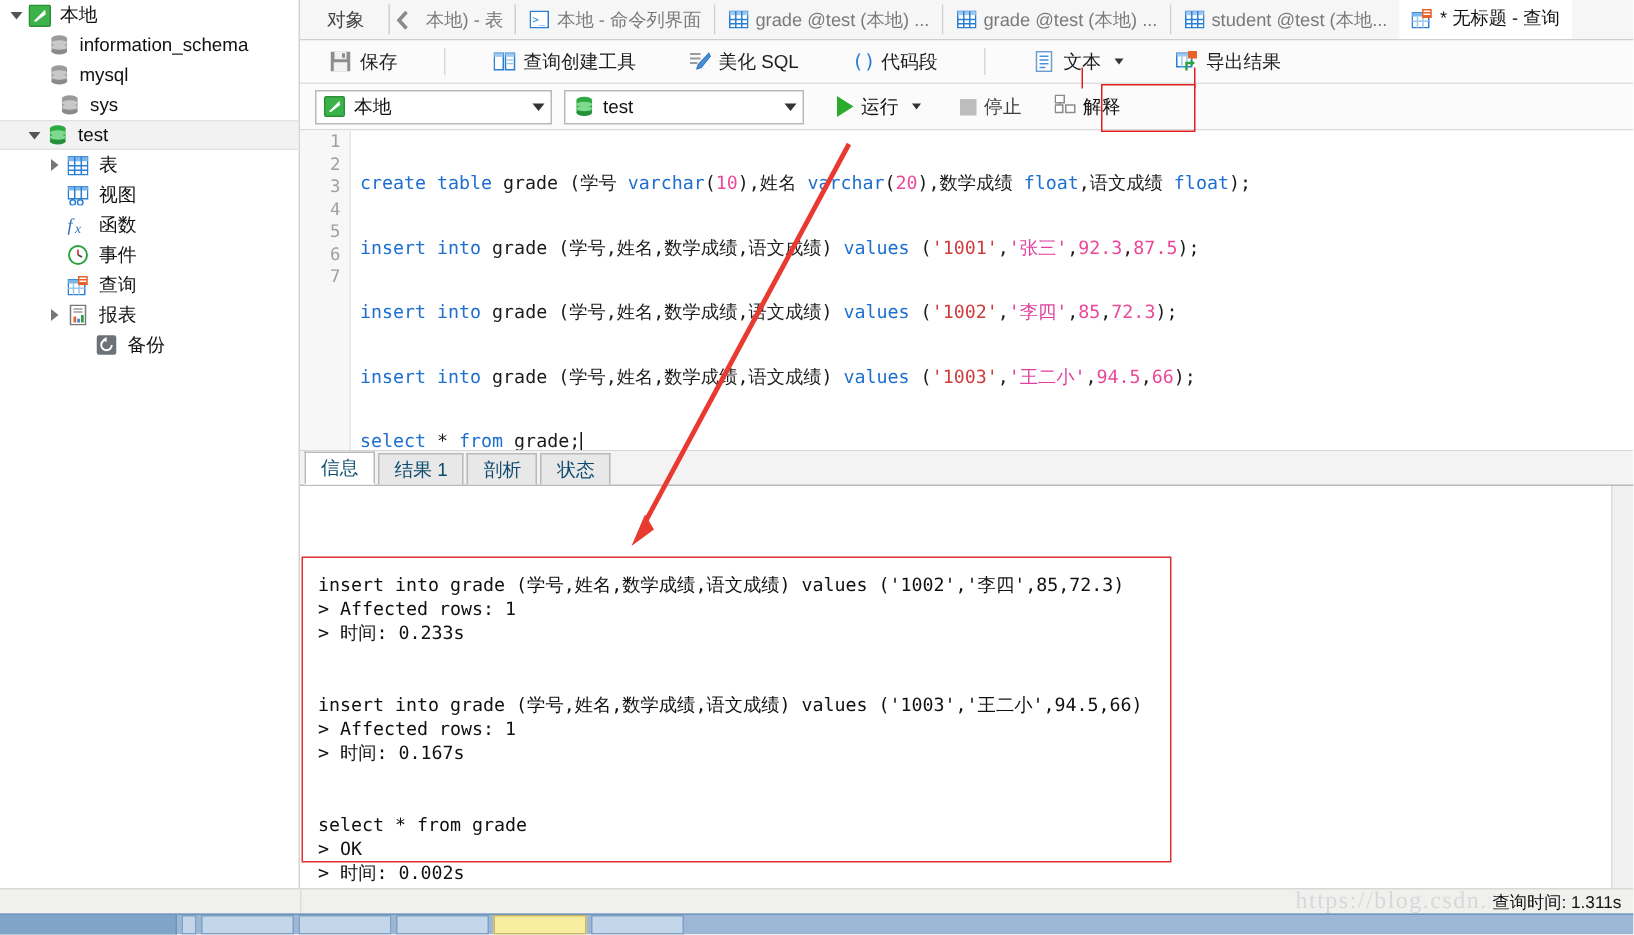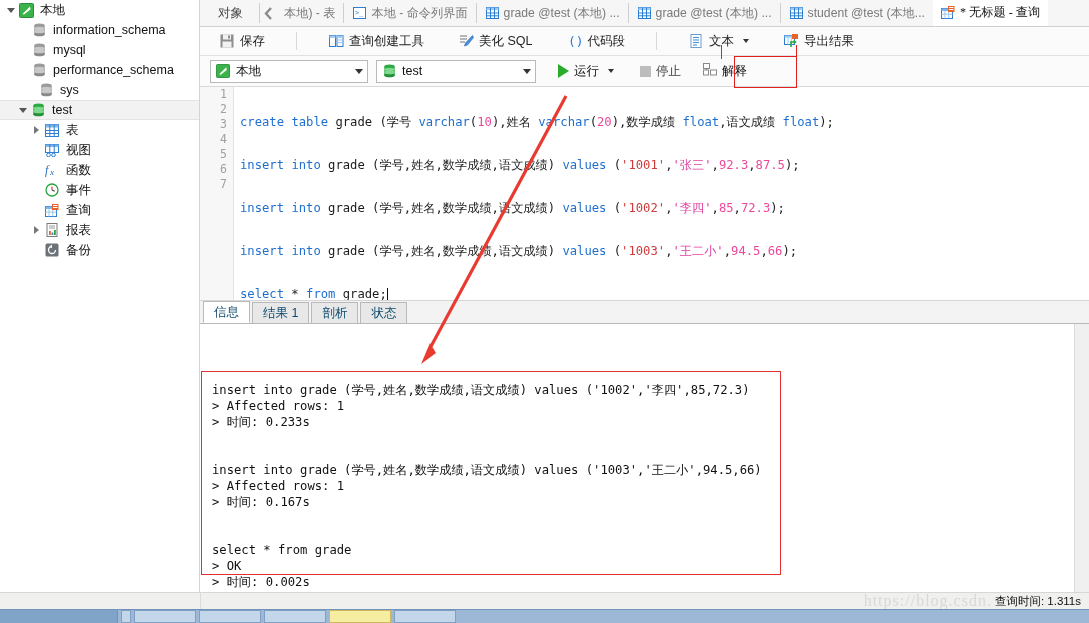--- a/index.html
+++ b/index.html
@@ -64,21 +64,21 @@
   }
   .tsep { width:1px; background:#cfcfcf; margin: 3px 0; }
   .scroll-left {
     display:flex;align-items:center;justify-content:center;width:16px;color:#999;font-size:13px;
   }
   .doctab {
     display:flex; align-items:center; gap:4px;
     padding: 0 8px; font-size:12.2px; color:#7a7a7a;
     background:#f6f6f6; max-width:175px; overflow:hidden; white-space:nowrap;
   }
-  .doctab.active { background:#ffffff; color:#111; border-bottom:1px solid #fff;font-family:Liberation Serif, serif;}
+  .doctab.active { background:#ffffff; color:#111; border-bottom:1px solid #fff;}
   .doctab .ti { width:15px;height:14px;display:inline-flex;align-items:center;justify-content:center;}
 
   
   #toolbar2 {
     position: relative; height: 29px; width:889px;
     background:#fbfbfb; border-bottom:1px solid #e0e0e0;
     display:flex; align-items:center; gap:16px;
     padding-left: 10px;
   }
   .tbtn {
@@ -245,32 +245,20 @@
             <ellipse cx="6.5" cy="2.6" rx="5.2" ry="2.1" fill="#9b9b9b"></ellipse>
             <rect x="1.3" y="2.6" width="10.4" height="8.6" fill="#9b9b9b"></rect>
             <ellipse cx="6.5" cy="11.2" rx="5.2" ry="2.1" fill="#8a8a8a"></ellipse>
             <ellipse cx="6.5" cy="5.6" rx="5.2" ry="1.8" fill="#c9c9c9"></ellipse>
             <ellipse cx="6.5" cy="8.4" rx="5.2" ry="1.8" fill="#c9c9c9"></ellipse>
           </svg>
       </span>
       <span class="tlabel">mysql</span>
     </div>
 
-    <div class="tree-row" style="padding-left:30px">
-      <span class="ticon">
-        <svg width="13" height="14" viewBox="0 0 13 14">
-            <ellipse cx="6.5" cy="2.6" rx="5.2" ry="2.1" fill="#9b9b9b"></ellipse>
-            <rect x="1.3" y="2.6" width="10.4" height="8.6" fill="#9b9b9b"></rect>
-            <ellipse cx="6.5" cy="11.2" rx="5.2" ry="2.1" fill="#8a8a8a"></ellipse>
-            <ellipse cx="6.5" cy="5.6" rx="5.2" ry="1.8" fill="#c9c9c9"></ellipse>
-            <ellipse cx="6.5" cy="8.4" rx="5.2" ry="1.8" fill="#c9c9c9"></ellipse>
-          </svg>
-      </span>
-      <span class="tlabel">performance_schema</span>
-    </div>
 
     <div class="tree-row" style="padding-left:37px">
       <span class="ticon">
         <svg width="13" height="14" viewBox="0 0 13 14">
             <ellipse cx="6.5" cy="2.6" rx="5.2" ry="2.1" fill="#9b9b9b"></ellipse>
             <rect x="1.3" y="2.6" width="10.4" height="8.6" fill="#9b9b9b"></rect>
             <ellipse cx="6.5" cy="11.2" rx="5.2" ry="2.1" fill="#8a8a8a"></ellipse>
             <ellipse cx="6.5" cy="5.6" rx="5.2" ry="1.8" fill="#c9c9c9"></ellipse>
             <ellipse cx="6.5" cy="8.4" rx="5.2" ry="1.8" fill="#c9c9c9"></ellipse>
           </svg>
@@ -372,21 +360,21 @@
             <line x1="3" y1="3" x2="9" y2="3" stroke="#9a9a9a"></line>
             <line x1="3" y1="5" x2="9" y2="5" stroke="#9a9a9a"></line>
             <rect x="3" y="8" width="1.8" height="4" fill="#e8622a"></rect>
             <rect x="5.5" y="9.5" width="1.8" height="2.5" fill="#3b84d4"></rect>
             <rect x="8" y="7" width="1.8" height="5" fill="#2aa33f"></rect>
           </svg>
       </span>
       <span class="tlabel">报表</span>
     </div>
 
-    <div class="tree-row" style="padding-left:43px">
+    <div class="tree-row" style="padding-left:62px">
       <span class="ticon">
         <svg width="14" height="14" viewBox="0 0 14 14">
             <rect x="0.5" y="0.5" width="13" height="13" rx="1.5" fill="#6d7278"></rect>
             <path d="M7 3.5 A3.5 3.5 0 1 0 10.5 7" fill="none" stroke="#fff" stroke-width="1.3"></path>
             <path d="M7 1.6 L7 5.2 L4.4 3.4 Z" fill="#fff"></path>
           </svg>
       </span>
       <span class="tlabel">备份</span>
     </div>
   </div>

